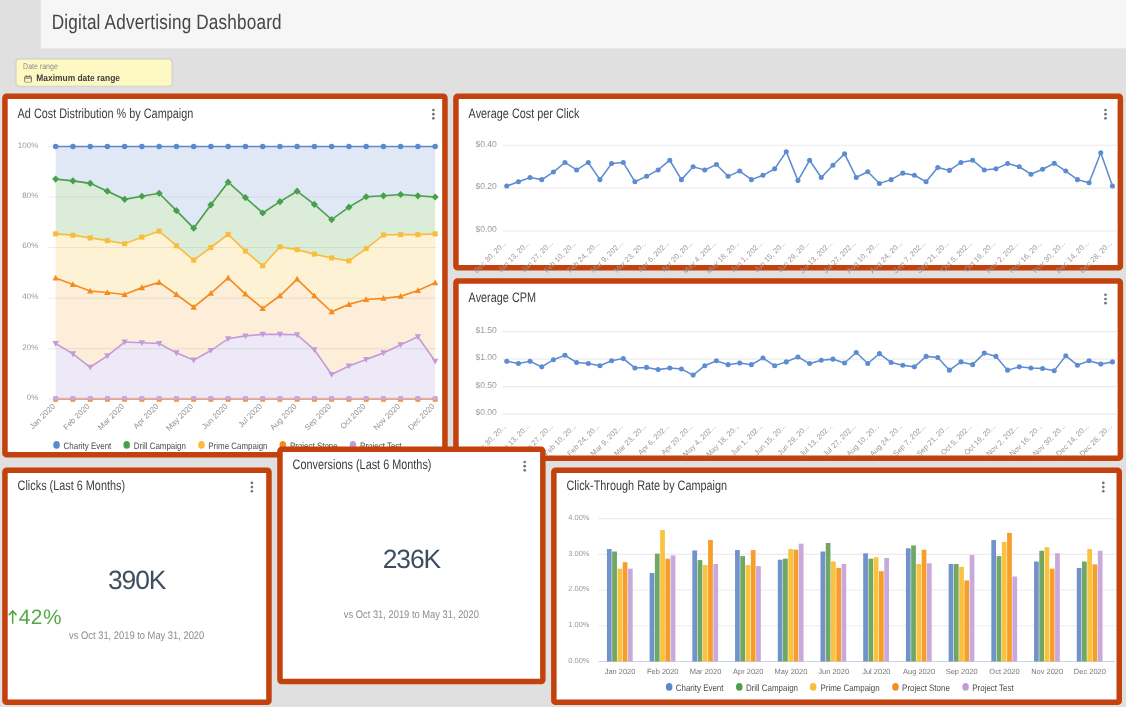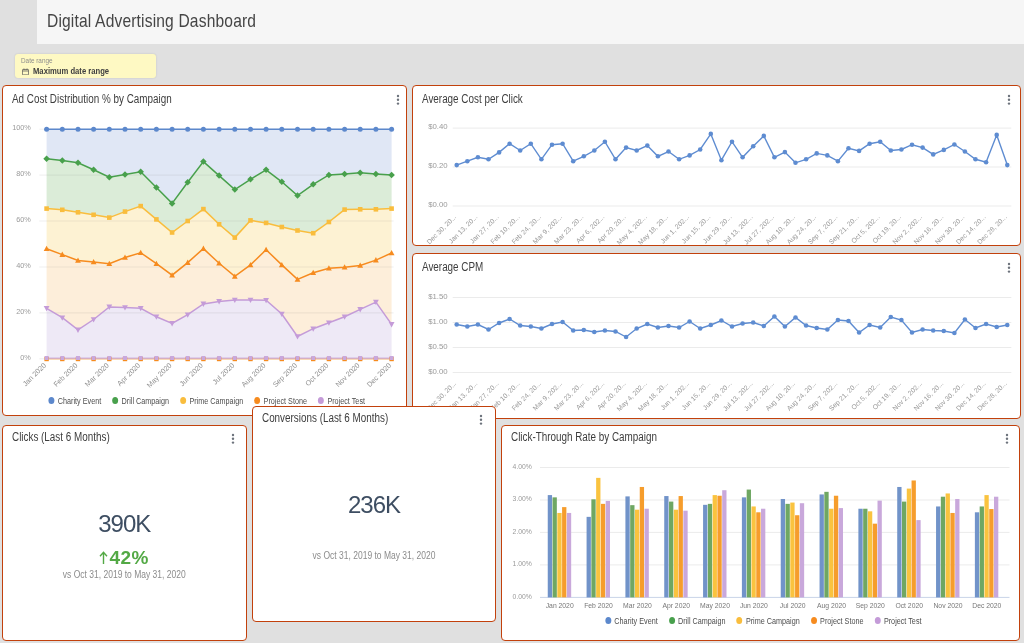--- a/index.html
+++ b/index.html
@@ -1,28 +1,28 @@
 <!DOCTYPE html>
 <html><head><meta charset="utf-8"><style>
 * { margin:0; padding:0; box-sizing:border-box; }
 html,body { width:1024px; height:643px; font-family:"Liberation Sans",sans-serif; background:#e0e0e0; overflow:hidden; }
 .header { position:absolute; left:0; top:0; width:1024px; height:44px; background:#f6f6f6;margin-left:37px; }
 .header h1 { position:absolute; left:10px; top:10px; font-size:19px; font-weight:400; color:#454545; transform:scaleX(0.82); transform-origin:left center; white-space:nowrap; letter-spacing:0.2px;}
-.card { position:absolute; background:#fff; border:1px solid #c2410c; border-radius:4px; }
+.card { position:absolute; background:#fff; border:5px solid #c2410c; border-radius:4px; }
 .ct { position:absolute; left:9px; top:6px; font-size:12.5px; color:#3d3d3d; transform:scaleX(0.79); transform-origin:left center; white-space:nowrap; font-weight:400; }
 .menu { position:absolute; right:5.8px; top:8.4px; }
 .menu svg { display:block; }
 .datebox { position:absolute; left:3px; top:53.5px; width:141px; height:24px; background:#fef9c3; border-radius:3px; box-shadow:0 0 2px rgba(0,0,0,0.15);margin-left:12px; }
 .datebox .lab { position:absolute; left:6px; top:2.5px; font-size:7.5px; color:#8d8d8d; transform:scaleX(0.85); transform-origin:left center;}
 .datebox .val { position:absolute; left:17.5px; top:12.5px; font-size:8.5px; font-weight:700; color:#404040; white-space:nowrap; transform:scaleX(0.9); transform-origin:left center;}
 .legend { position:absolute; left:0; right:0; display:flex; justify-content:center; gap:13px; color:#4d4d4d; transform:translateX(2.5px) scaleX(0.85); }
 .li { display:flex; align-items:center; gap:4px; white-space:nowrap; }
 .dot { width:7px; height:7px; border-radius:50%; display:inline-block; }
 .big { position:absolute; left:0; right:0; text-align:center; font-size:24px; font-weight:400; color:#3e4e62; letter-spacing:-1px; }
-.pct { position:absolute; left:0; right:0; text-align:center; font-size:19px; color:#53a945; font-weight:700; letter-spacing:0.5px; }
+.pct { position:absolute; left:0; right:0; font-size:19px; color:#53a945; font-weight:400; letter-spacing:0.5px; }
 .arr { display:inline-block; vertical-align:-1px; margin-right:1px; }
 .vs  { position:absolute; left:0; right:0; text-align:center; font-size:10px; color:#8c8c8c; transform:scaleX(0.85);}
 text { font-family:"Liberation Sans",sans-serif; }
 </style></head>
 <body>
 <div class="header">
     <h1>Digital Advertising Dashboard</h1>
   </div>
 <div class="datebox">
   <div class="lab">Date range</div>

